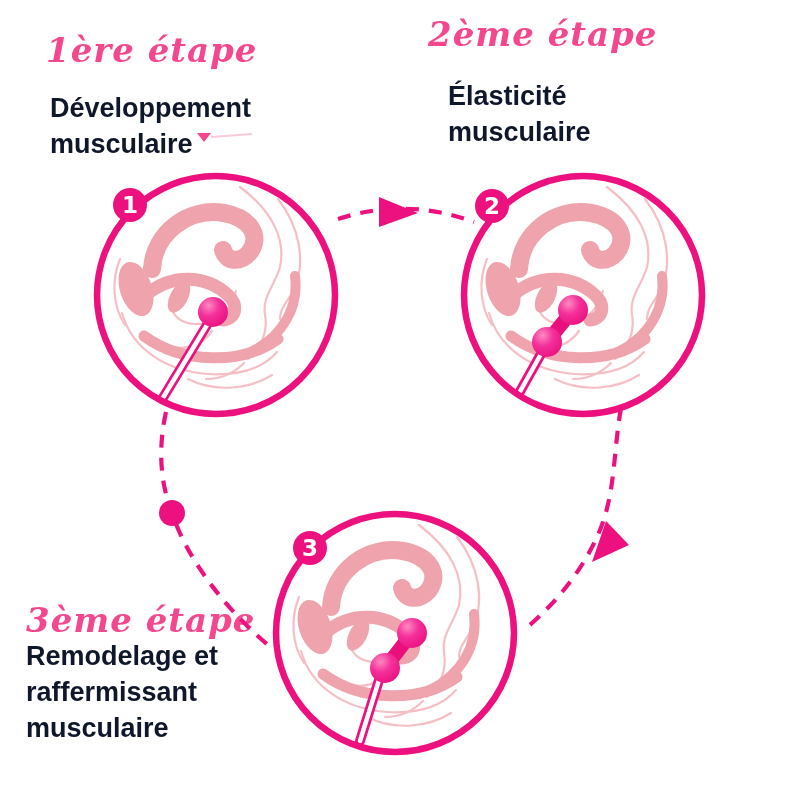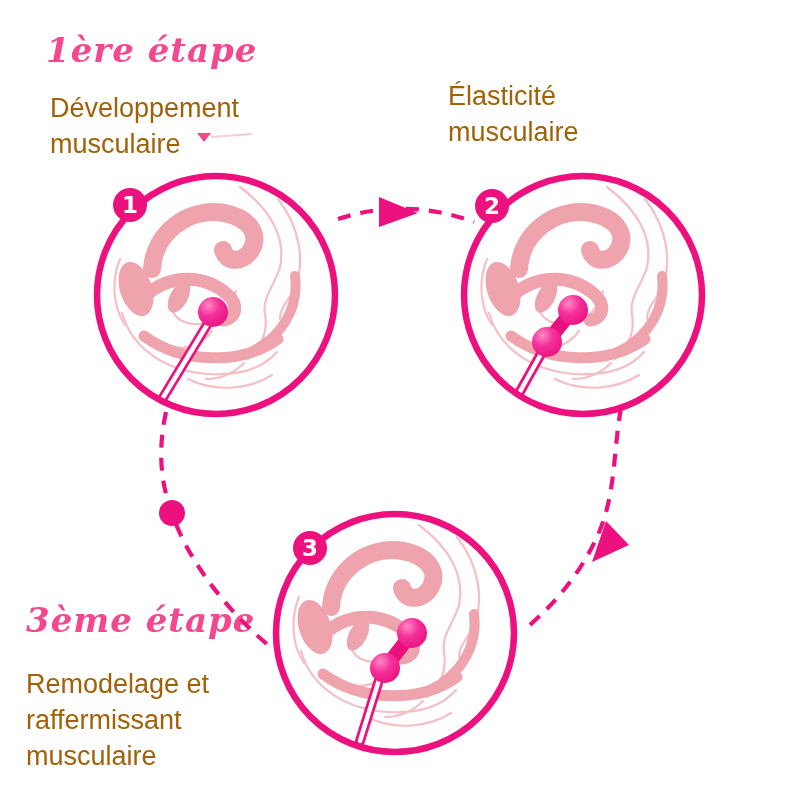--- a/index.html
+++ b/index.html
@@ -12,41 +12,42 @@
     font-style:italic;
     font-weight:700;
     font-size:34px;
     letter-spacing:1px;
     color:#F4478D;
     white-space:nowrap;
   }
   .step-desc{
     position:absolute;
     font-size:27px;
-    font-weight:400;
+    font-weight:700;
     line-height:36px;
-    color:#a16207;
+    color:#0f172a;
     white-space:pre-line;
   }
   .t1{left:46px;top:30px;}
   .d1{left:50px;top:90px;}
   .t2{left:428px;top:14px;}
   .d2{left:448px;top:78px;}
   .t3{left:26px;top:600px;}
-  .d3{left:26px;top:666px;}
+  .d3{left:26px;top:638px;}
 </style>
 </head>
 <body>
 
 <div class="canvas">
 
   <div class="step-title t1">1ère étape</div>
   <div class="step-desc d1">Développement
 musculaire</div>
 
+  <div class="step-title t2">2ème étape</div>
   <div class="step-desc d2">Élasticité
 musculaire</div>
 
   <div class="step-title t3">3ème étape</div>
   <div class="step-desc d3">Remodelage et
 raffermissant
 musculaire</div>
 
   <svg class="diagram-svg" width="800" height="800" viewBox="0 0 800 800">
     <defs>

